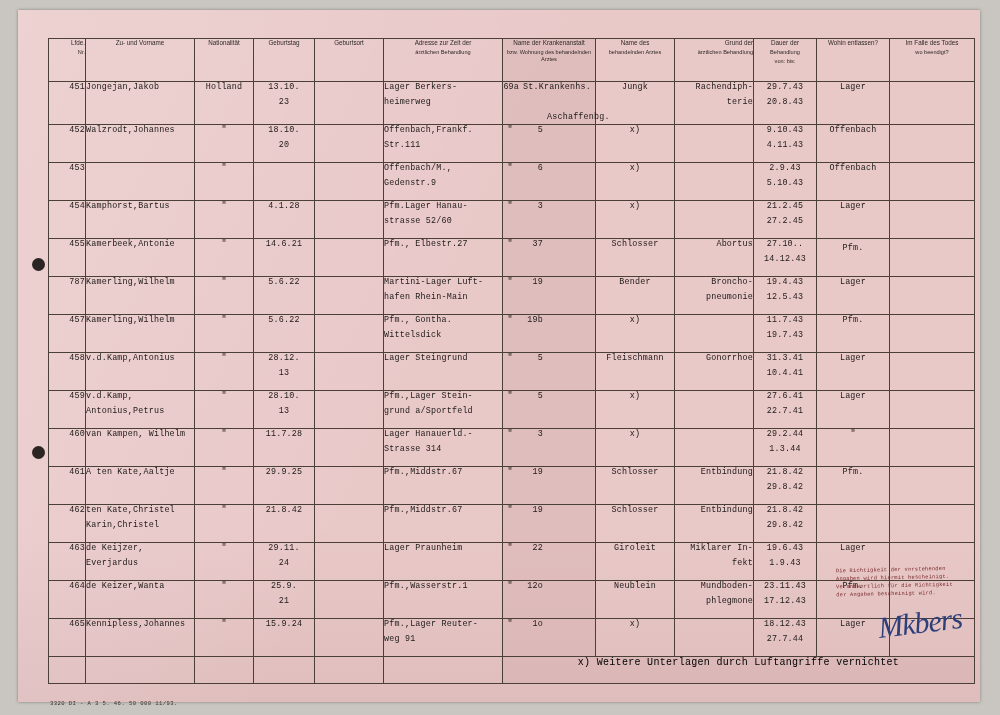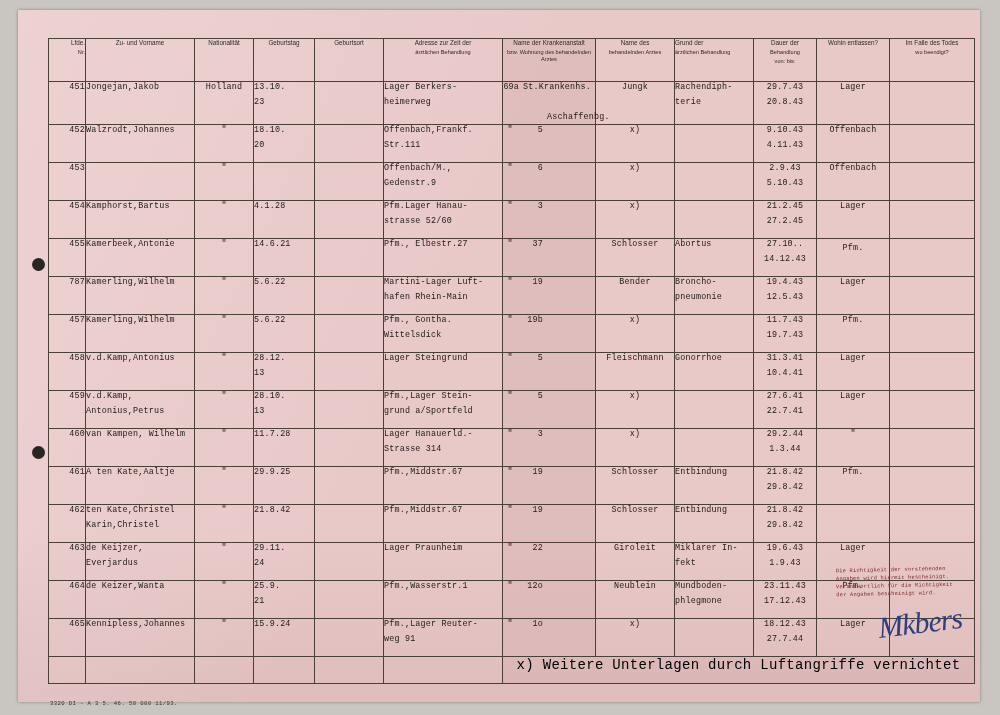--- a/index.html
+++ b/index.html
@@ -53,40 +53,40 @@
     height:37px;
     font-size:8.4px;
     line-height:1.35;
     color:#1d1a18;
     padding:5px 3px 0 4px;
     letter-spacing:0.2px;
   }
   .c-nr{width:36px;text-align:right;}
   .c-name{width:108px;}
   .c-nat{width:58px;text-align:center;}
-  .c-geb{width:60px;}
+  .c-geb{width:60px;text-align:center;}
   .c-ort{width:68px;text-align:center;}
   .c-adr{width:118px;}
   .c-kk{width:92px;background:rgba(210,170,170,.35);}
   .c-arzt{width:78px;text-align:center;}
-  .c-grund{width:78px;text-align:left;}
+  .c-grund{width:78px;text-align:right;}
   .c-dauer{width:62px;text-align:center;}
   .c-wohin{width:72px;text-align:center;}
   .c-todes{width:84px;text-align:center;}
 
   .kk-wrap{display:flex;justify-content:flex-start;padding-right:4px;}
   .kk-mark{width:14px;text-align:center;}
   .kk-num{width:26px;text-align:right;}
   .kk-txt{flex:1;padding-left:4px;}
 
   .l2{display:block;margin-top:4px;}
 
   tfoot td{
     height:26px;
-    font-size:14px;
+    font-size:10px;
     padding-top:6px;
   }
   .footnote{
     text-align:center;
     letter-spacing:.3px;
   }
   .formcode{
     position:absolute;
     left:32px;top:690px;
     font-size:5.6px;

